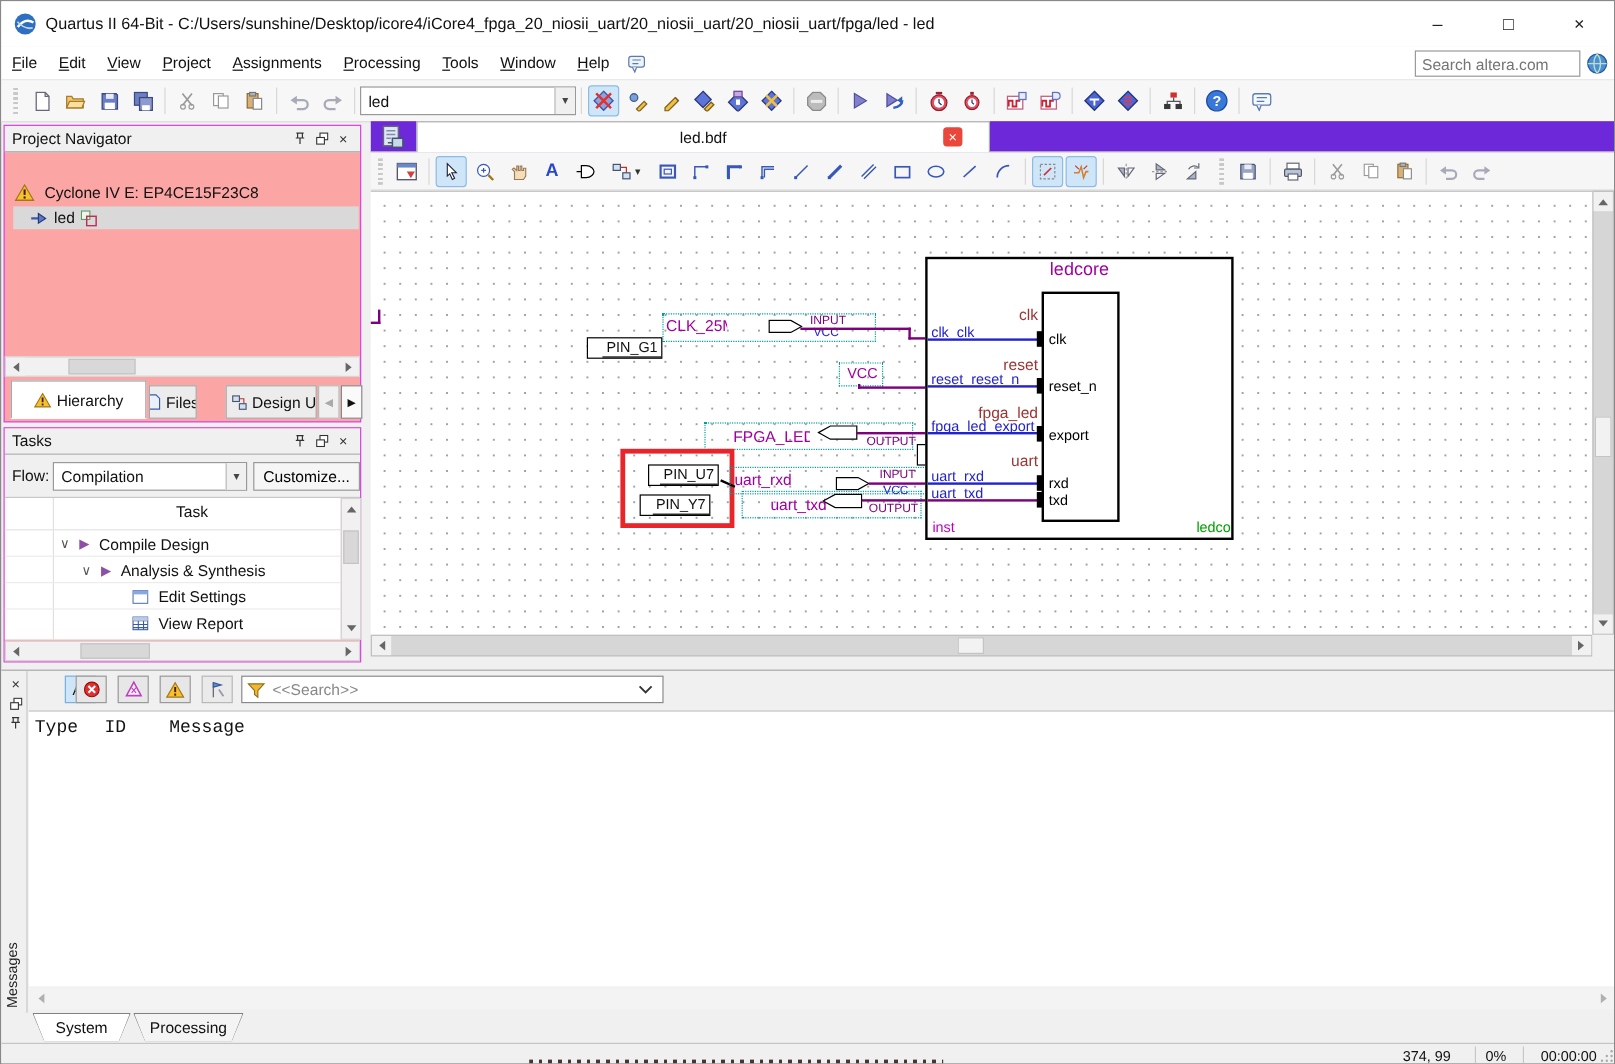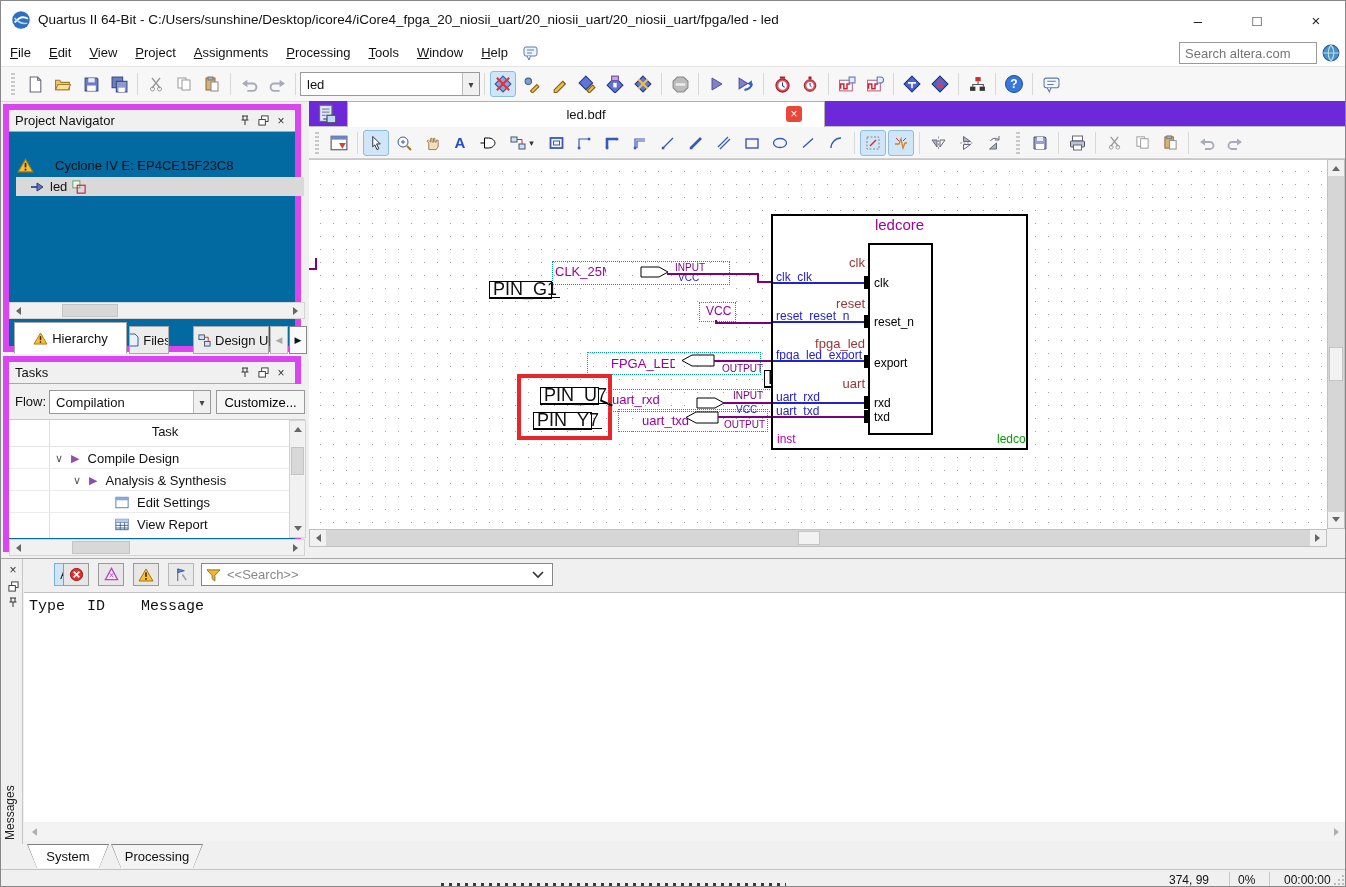--- a/index.html
+++ b/index.html
@@ -17,21 +17,21 @@
   
   #maintoolbar{left:0;top:66px;width:1346px;height:35px;background:#f7f7f7;border-bottom:1px solid #d8d8d8;display:flex;align-items:center;padding-left:10px;}
   .tbtn{width:26px;height:26px;margin:0 1px;display:flex;align-items:center;justify-content:center;border-radius:3px;border:1px solid transparent;}
   .tbtn.sel{background:#cfe6f9;border:1px solid #8cbce6;}
   .sep{width:1px;height:22px;background:#d8d8d8;margin:0 4px;}
   .grip{width:4px;height:22px;margin-right:6px;background:repeating-linear-gradient(180deg,#c8c8c8 0 2px,transparent 2px 4px);}
   .combo{height:24px;background:#fff;border:1px solid #999;display:flex;align-items:center;font-size:13px;}
   .combo .cv{flex:1;padding:0 6px;overflow:hidden;white-space:nowrap;}
   .combo .cb{width:17px;height:100%;border-left:1px solid #bbb;background:#f0f0f0;display:flex;align-items:center;justify-content:center;font-size:10px;color:#444;}
   
-  .panel{background:#0369a1;border:6px solid #d946ef;}
+  .panel{background:#fca5a5;border:1px solid #d946ef;}
   .phead{height:22px;background:#f0f0f0;border-bottom:1px solid #a8a8a8;display:flex;align-items:center;padding:0 6px;font-size:13px;}
   .phead .hsp{flex:1;}
   .hbtn{width:16px;height:16px;display:flex;align-items:center;justify-content:center;color:#333;font-size:12px;margin-left:2px;}
   
   .sbh{background:#f1f1f1;border:1px solid #d4d4d4;}
   .sbbtn{position:absolute;background:#f1f1f1;display:flex;align-items:center;justify-content:center;}
   .tri-l{width:0;height:0;border:4px solid transparent;border-right:5px solid #666;margin-right:3px;}
   .tri-r{width:0;height:0;border:4px solid transparent;border-left:5px solid #666;margin-left:3px;}
   .tri-u{width:0;height:0;border:4px solid transparent;border-bottom:5px solid #666;margin-bottom:3px;}
   .tri-d{width:0;height:0;border:4px solid transparent;border-top:5px solid #666;margin-top:3px;}
@@ -39,21 +39,21 @@
   
   .ptab{position:absolute;border:1px solid #a8a8a8;background:#ececec;display:flex;align-items:center;justify-content:center;gap:4px;font-size:13px;overflow:hidden;}
   .ptab.on{background:#fff;border-bottom-color:#fff;}
   .trapz{position:absolute;height:24px;clip-path:polygon(0 0,100% 0,calc(100% - 10px) 100%,10px 100%);background:#808080;padding:1px 1px 0 1px;}
   .trapz>div{width:100%;height:100%;clip-path:polygon(0 0,100% 0,calc(100% - 9px) 100%,9px 100%);display:flex;align-items:center;justify-content:center;font-size:13px;}
   
   #canvas{left:308px;top:158px;width:1018px;height:370px;background:#fff;background-image:radial-gradient(circle,#a2a2a2 0.8px,rgba(0,0,0,0) 1px);background-size:13px 13px;background-position:5px 5px;border-top:1px solid #c8c8c8;}
   .wireP{position:absolute;background:#7d007d;}
   .wireB{position:absolute;background:#2323cc;}
   .dotsel{position:absolute;border:1px dotted #00a0a0;}
-  .pinbox{position:absolute;background:#fff;border:1.5px solid #000;text-align:right;font-size:18px;line-height:15px;}
+  .pinbox{position:absolute;background:#fff;border:1.5px solid #000;text-align:right;font-size:12px;line-height:15px;}
   .pinbox>span{display:inline-block;border-bottom:1px solid #000;padding:0 3px;}
   .pname{position:absolute;color:#a000a0;font-size:13px;white-space:nowrap;overflow:hidden;}
   .iolab{position:absolute;color:#7d007d;font-size:10px;white-space:nowrap;overflow:hidden;}
   .vcclab{position:absolute;color:#2323cc;font-size:10px;white-space:nowrap;overflow:hidden;}
   .grp{position:absolute;color:#9c3434;font-size:13px;text-align:right;white-space:nowrap;}
   .cnd{position:absolute;color:#2323cc;font-size:12px;white-space:nowrap;overflow:hidden;}
   .prt{position:absolute;color:#000;font-size:12px;white-space:nowrap;overflow:hidden;}
   .stub{position:absolute;width:6px;height:13px;background:#000;}
   
   .mbtn{position:absolute;height:23px;border:1px solid #9a9a9a;background:#e7e7e7;display:flex;align-items:center;justify-content:center;font-size:12px;}
@@ -308,21 +308,21 @@
           </svg>
         </span>
       <span class="hbtn">
           <svg width="11" height="11" viewBox="0 0 12 12">
             <rect x="4" y="1" width="7" height="6" fill="#fff" stroke="#333"></rect>
             <rect x="1" y="5" width="7" height="6" fill="#fff" stroke="#333"></rect>
           </svg>
         </span>
       <span class="hbtn">×</span>
     </div>
-    <div class="a flex" style="left:8px;top:48px;gap:21px;">
+    <div class="a flex" style="left:8px;top:48px;gap:8px;">
       <span>
           <svg width="17" height="15" viewBox="0 0 16 14">
             <polygon points="8,1 15,13 1,13" fill="#f8c030" stroke="#a07818"></polygon>
             <rect x="7.2" y="4.5" width="1.6" height="4.3" fill="#402000"></rect>
             <rect x="7.2" y="10" width="1.6" height="1.7" fill="#402000"></rect>
           </svg>
         </span>
       <span>Cyclone IV E: EP4CE15F23C8</span>
     </div>
     <div class="a flex" style="left:7px;top:67px;width:288px;height:19px;background:#d9d9d9;">

